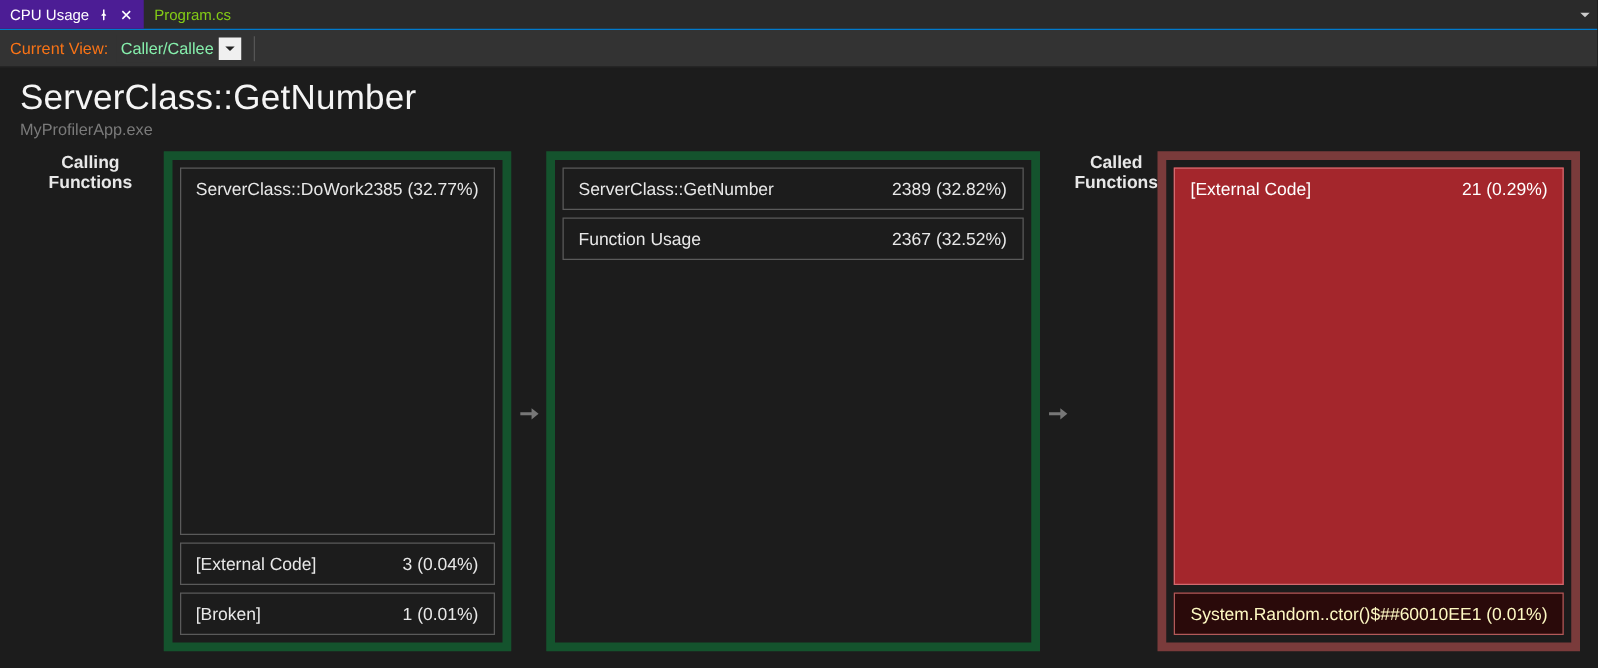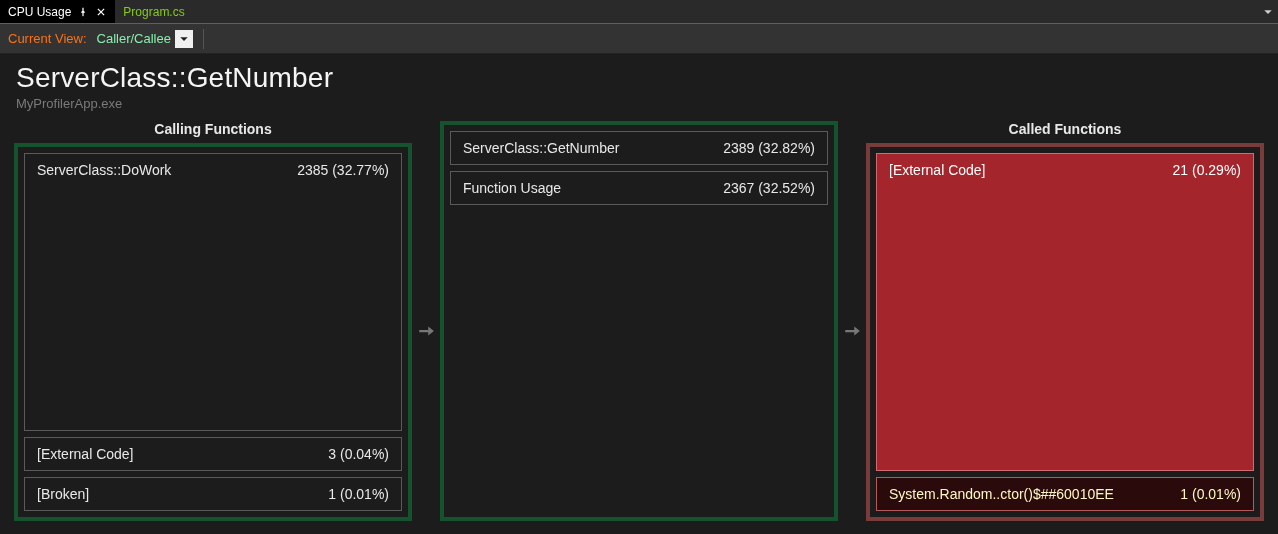--- a/index.html
+++ b/index.html
@@ -19,21 +19,21 @@
     border-bottom: 1px solid #007acc;
   }
   .tab {
     display: flex; align-items: center;
     padding: 0 8px;
     font-size: 12px;
     gap: 6px;
     cursor: pointer;
   }
   .tab.active {
-    background: #000000;
+    background: #4c1d95;
     color: #fff;
   }
   .tab.inactive { color: #84cc16; }
   .tab .pin, .tab .close {
     width: 12px; height: 12px; display: inline-flex; align-items:center; justify-content:center;
   }
   .tab .pin svg, .tab .close svg { width: 10px; height: 10px; fill: #fff; }
   .dropdown-arrow {
     margin-left: auto;
     width: 20px; display:flex; align-items:center; justify-content:center;
@@ -70,32 +70,32 @@
   
   .columns {
     display:flex;
     align-items: stretch;
     padding: 8px 14px 12px 14px;
     gap: 0;
     height: calc(534px - 24px - 30px - 60px);
   }
   .col {
     flex: 1 1 0;
-    display:flex; flex-direction:column;justify-content:space-between;
+    display:flex; flex-direction:row;justify-content:space-between;
   }
   .col-header {
     text-align:center;
     font-weight:600;
     font-size:14px;
     color:#e8e8e8;
     padding-bottom:6px;
   }
   .panel {
     flex:1;
-    border: 4px solid #14532d;
+    border: 7px solid #14532d;
     padding: 6px;
     display:flex; flex-direction:column;
     gap: 6px;
   }
   .panel.called { border-color:#7a3b3b; }
   .cell {
     border: 1px solid #5a5a5a;
     padding: 8px 12px;
     display:flex; justify-content:space-between;
     font-size: 14px;

